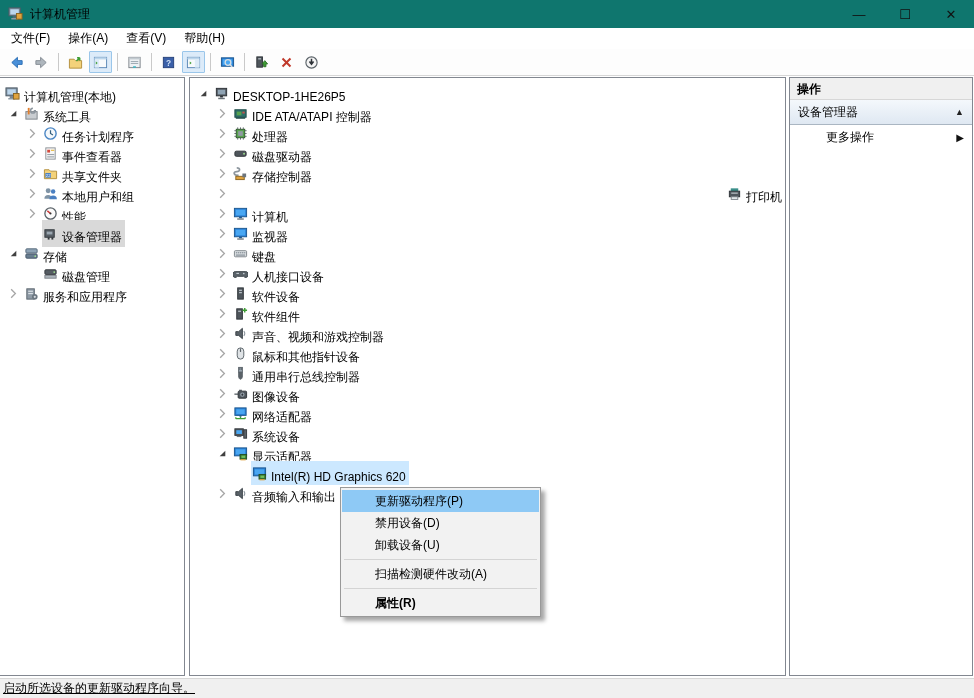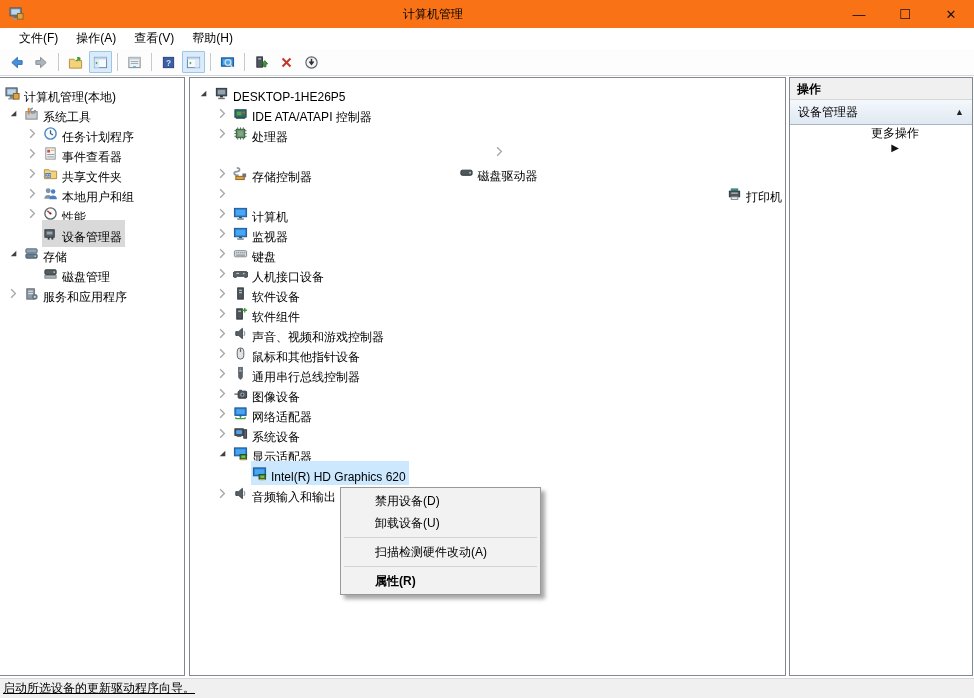--- a/index.html
+++ b/index.html
@@ -4,29 +4,29 @@
 <style>
   * { margin:0; padding:0; box-sizing:border-box; }
   html,body { width:974px; height:698px; }
   body {
     font-family:"Liberation Sans","DejaVu Sans",sans-serif;
     font-size:12px; color:#000; background:#fff; overflow:hidden; position:relative;
   }
   .window { width:974px; height:698px; display:flex; flex-direction:column; background:#fff; }
 
   
-  .titlebar { height:28px; display:flex; align-items:center; background:#f97316; flex:0 0 auto;text-align:center; }
+  .titlebar { height:28px; display:flex; align-items:center; background:#0f766e; flex:0 0 auto; }
   .titlebar .appicon { width:16px; height:16px; margin:0 6px 0 8px; }
   .titlebar .title { flex:1; font-size:12px; }
   .wctl { display:flex; height:100%; }
   .wbtn { width:46px; height:100%; display:flex; align-items:center; justify-content:center;
           font-size:13px; color:#111; cursor:default; }
 
   
-  .menubar { height:21px; display:flex; align-items:center; background:#fff; padding-left:10px; flex:0 0 auto; }
+  .menubar { height:21px; display:flex; align-items:center; background:#fff; padding-left:2px; flex:0 0 auto; }
   .menuitem { padding:2px 9px; }
 
   
   .toolbar { height:27px; display:flex; align-items:center; background:#fdfdfd;
              border-bottom:1px solid #d7d7d7; padding-left:4px; flex:0 0 auto; }
   .tbtn { width:23px; height:22px; display:flex; align-items:center; justify-content:center;
           border:1px solid transparent; margin:0 1px; border-radius:1px; }
   .tbtn.pressed { background:#dcebf9; border-color:#9ac6ea; }
   .tsep { width:1px; height:18px; background:#c9c9c9; margin:0 4px; }
   .tbtn svg { display:block; }
@@ -48,21 +48,21 @@
   .trow.sel-gray .hl { background:#d9d9d9; }
   .trow.sel-blue .hl { background:#cce8ff; }
 
   
   .ap-header { height:22px; line-height:22px; padding-left:7px; font-weight:bold;
                background:#f0f0f0; border-bottom:1px solid #d7d7d7; }
   .ap-section { height:25px; display:flex; align-items:center; padding:0 8px;
                 background:linear-gradient(#f4f8fc,#dfe8f2); border-bottom:1px solid #aab6c2; }
   .ap-section .ap-label { flex:1; }
   .ap-caret { font-size:9px; color:#222; }
-  .ap-item { height:24px; display:flex; align-items:center; padding:0 8px 0 36px;flex-direction:column; }
+  .ap-item { height:24px; display:flex; align-items:center; padding:0 8px 0 36px; }
   .ap-item .ap-label { flex:1; }
   .ap-arrow { font-size:10px; color:#111; }
 
   
   .statusbar { height:20px; background:#f0f0f0; border-top:1px solid #d7d7d7;
                display:flex; align-items:center; padding-left:3px; flex:0 0 auto;text-decoration:underline; }
 
   
   .ctxmenu { position:absolute; left:340px; top:487px; width:201px;
              background:#f2f2f2; border:1px solid #999999; padding:2px 1px;
@@ -437,21 +437,21 @@
               <span class="ticon">
                 <svg viewBox="0 0 16 16" width="15" height="15">
                   <rect x="3.5" y="3.5" width="9" height="9" fill="#57a24e" stroke="#2c5a28"></rect>
                   <rect x="5.5" y="5.5" width="5" height="5" fill="#8f9aa2"></rect>
                   <path d="M5 1.5 v2 M8 1.5 v2 M11 1.5 v2 M5 12.5 v2 M8 12.5 v2 M11 12.5 v2 M1.5 5 h2 M1.5 8 h2 M1.5 11 h2 M12.5 5 h2 M12.5 8 h2 M12.5 11 h2" stroke="#5a6268" stroke-width="1"></path>
                 </svg>
               </span>
               <span class="tlabel">处理器</span>
             </span>
           </div>
-          <div class="trow" style="padding-left: 23px; flex-direction: column;">
+          <div class="trow" style="padding-left: 23px;">
             <span class="chev">
               <svg viewBox="0 0 16 16" width="15" height="15">
                 <path d="M5.5 3.5 L10 8 L5.5 12.5" fill="none" stroke="#a6a6a6" stroke-width="1.4"></path>
               </svg>
             </span>
             <span class="hl">
               <span class="ticon">
                 <svg viewBox="0 0 16 16" width="15" height="15">
                   <rect x="2" y="5.5" width="12" height="5.5" rx="1.5" fill="#4f565c" stroke="#2e3338"></rect>
                   <circle cx="11.8" cy="8.2" r="1" fill="#9fe08f"></circle>
@@ -776,19 +776,20 @@
       </div>
     </div>
   </div>
 
   <div class="statusbar">
     <span>启动所选设备的更新驱动程序向导。</span>
   </div>
 </div>
 
 <div class="ctxmenu" id="ctxmenu">
+    <div class="mi hilite">更新驱动程序(P)</div>
     <div class="mi">禁用设备(D)</div>
     <div class="mi">卸载设备(U)</div>
     <div class="msep"></div>
     <div class="mi">扫描检测硬件改动(A)</div>
     <div class="msep"></div>
     <div class="mi bold">属性(R)</div>
   </div>
 
 </body></html>

